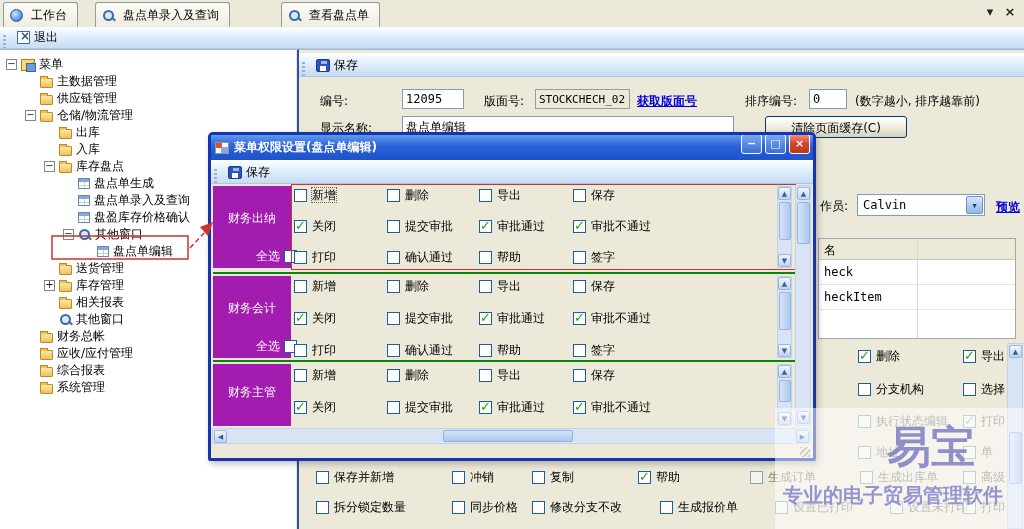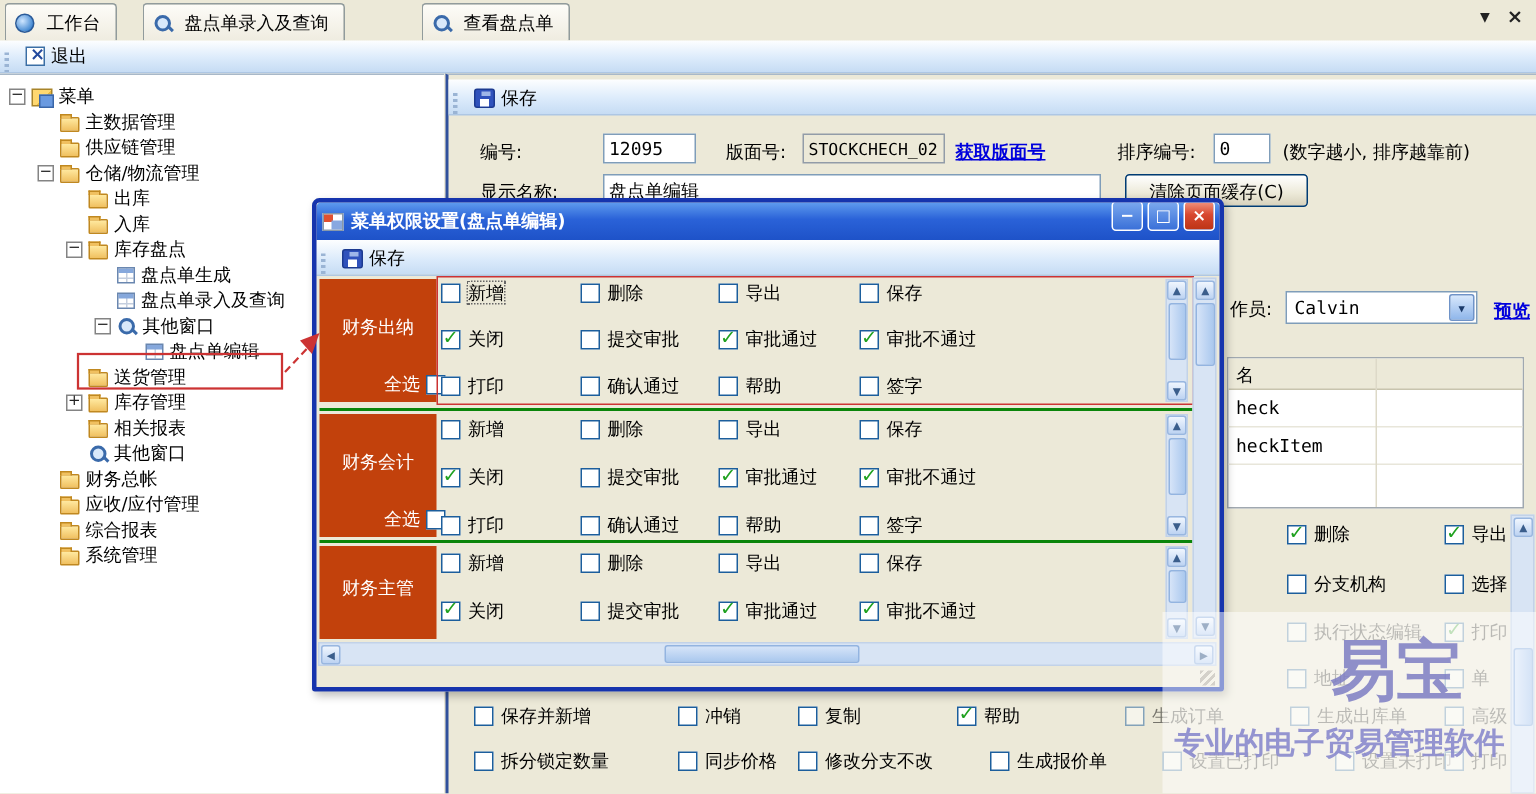--- a/index.html
+++ b/index.html
@@ -79,21 +79,21 @@
        box-shadow:2px 3px 6px rgba(0,0,0,.25)}
   .dlgborder{position:absolute;inset:0;border:3px solid #1634ad;border-radius:5px 5px 2px 2px;pointer-events:none;z-index:5}
   .dlgtitle{position:absolute;left:3px;right:3px;top:3px;height:25px;border-radius:3px 3px 0 0;
        background:linear-gradient(180deg,#5e9bee 0%,#2a62d8 45%,#1e52c8 100%);color:#fff;font-weight:bold;
        display:flex;align-items:center;gap:5px;padding-left:4px}
   .tbtnwin{position:absolute;top:2px;width:21px;height:20px;border:1px solid #fff;border-radius:3px;color:#fff;
        font-weight:bold;text-align:center;background:linear-gradient(180deg,#7aa8ee,#3a70d8);font-size:11px;line-height:18px}
   .tbtnwin.close{background:linear-gradient(180deg,#f0907a,#d84830 45%,#bd3416)}
   .dlgtools{position:absolute;left:3px;right:3px;top:28px;height:24px}
   .dlgcontent{position:absolute;left:3px;right:3px;top:52px;bottom:3px;background:#ece9d8;overflow:hidden}
-  .roleblock{position:absolute;left:2px;width:78px;background:#c2410c;color:#fff}
+  .roleblock{position:absolute;left:2px;width:78px;background:#a21caf;color:#fff}
   .roleblock .rname{position:absolute;top:24px;left:0;right:0;text-align:center}
   .selall{position:absolute;right:-6px;bottom:3px;display:flex;align-items:center;gap:4px}
   .selall .scb{position:relative;width:13px;height:13px;background:#fff;border:1px solid #1c5e9c;flex:none}
   .gsep{position:absolute;left:2px;width:582px;height:2px;background:#0a850a}
   .redrect{position:absolute;border:1px solid #cc3333}
   
   .wmplate{position:absolute;left:775px;top:408px;width:249px;height:121px;background:rgba(255,255,255,.5);z-index:20;pointer-events:none;overflow:hidden}
   .wm1{position:absolute;left:112px;top:10px;font-size:44px;font-weight:bold;color:rgba(125,125,195,.85)}
   .wm2{position:absolute;left:8px;top:74px;font-size:20px;font-weight:bold;color:rgba(138,138,205,.9);white-space:nowrap}
   .overlay-svg{position:absolute;left:0;top:0;z-index:30;pointer-events:none}
@@ -164,20 +164,25 @@
     </div>
   <div class="trow" style="padding-left:63px">
       <span class="exp none"></span>
       <span class="ico ico-grid"></span>
       <span>盘点单生成</span>
     </div>
   <div class="trow" style="padding-left:63px">
       <span class="exp none"></span>
       <span class="ico ico-grid"></span>
       <span>盘点单录入及查询</span>
+    </div>
+  <div class="trow" style="padding-left:63px">
+      <span class="exp none"></span>
+      <span class="ico ico-grid"></span>
+      <span>盘盈库存价格确认</span>
     </div>
   <div class="trow" style="padding-left:63px">
       <span class="exp">−</span>
       <span class="ico ico-mag"></span>
       <span>其他窗口</span>
     </div>
   <div class="trow" style="padding-left:82px">
       <span class="exp none"></span>
       <span class="ico ico-grid"></span>
       <span>盘点单编辑</span>
@@ -237,21 +242,21 @@
   <input class="inp" style="left: 103px; top: 39px; width: 62px;" value="12095">
   <div class="flabel" style="left:185px;top:43px">版面号:</div>
   <input class="inp ro" style="left: 236px; top: 39px; width: 95px;" readonly="" value="STOCKCHECH_02">
   <span class="lnk flabel" style="left:338px;top:43px">获取版面号</span>
   <div class="flabel" style="left:446px;top:43px">排序编号:</div>
   <input class="inp" style="left: 510px; top: 39px; width: 38px;" value="0">
   <div class="flabel" style="left:556px;top:43px">(数字越小, 排序越靠前)</div>
 
   <div class="flabel" style="left:21px;top:70px">显示名称:</div>
   <input class="inp" style="left: 103px; top: 66px; width: 332px; height: 22px; font-family: &quot;DejaVu Sans&quot;, sans-serif;" value="盘点单编辑">
-  <div class="xpbtn" style="left:451px;top:66px;width:122px">清除页面缓存(C)</div>
+  <div class="xpbtn" style="left:466px;top:66px;width:142px">清除页面缓存(C)</div>
 
   <div class="flabel" style="left:521px;top:148px">作员:</div>
   <div class="dd" style="left:558px;top:144px;width:128px">
     <span>Calvin</span>
     <span class="ddbtn">▼</span>
   </div>
   <span class="lnk flabel" style="left:697px;top:149px">预览</span>
 </div>
 
 <div class="rtable">

